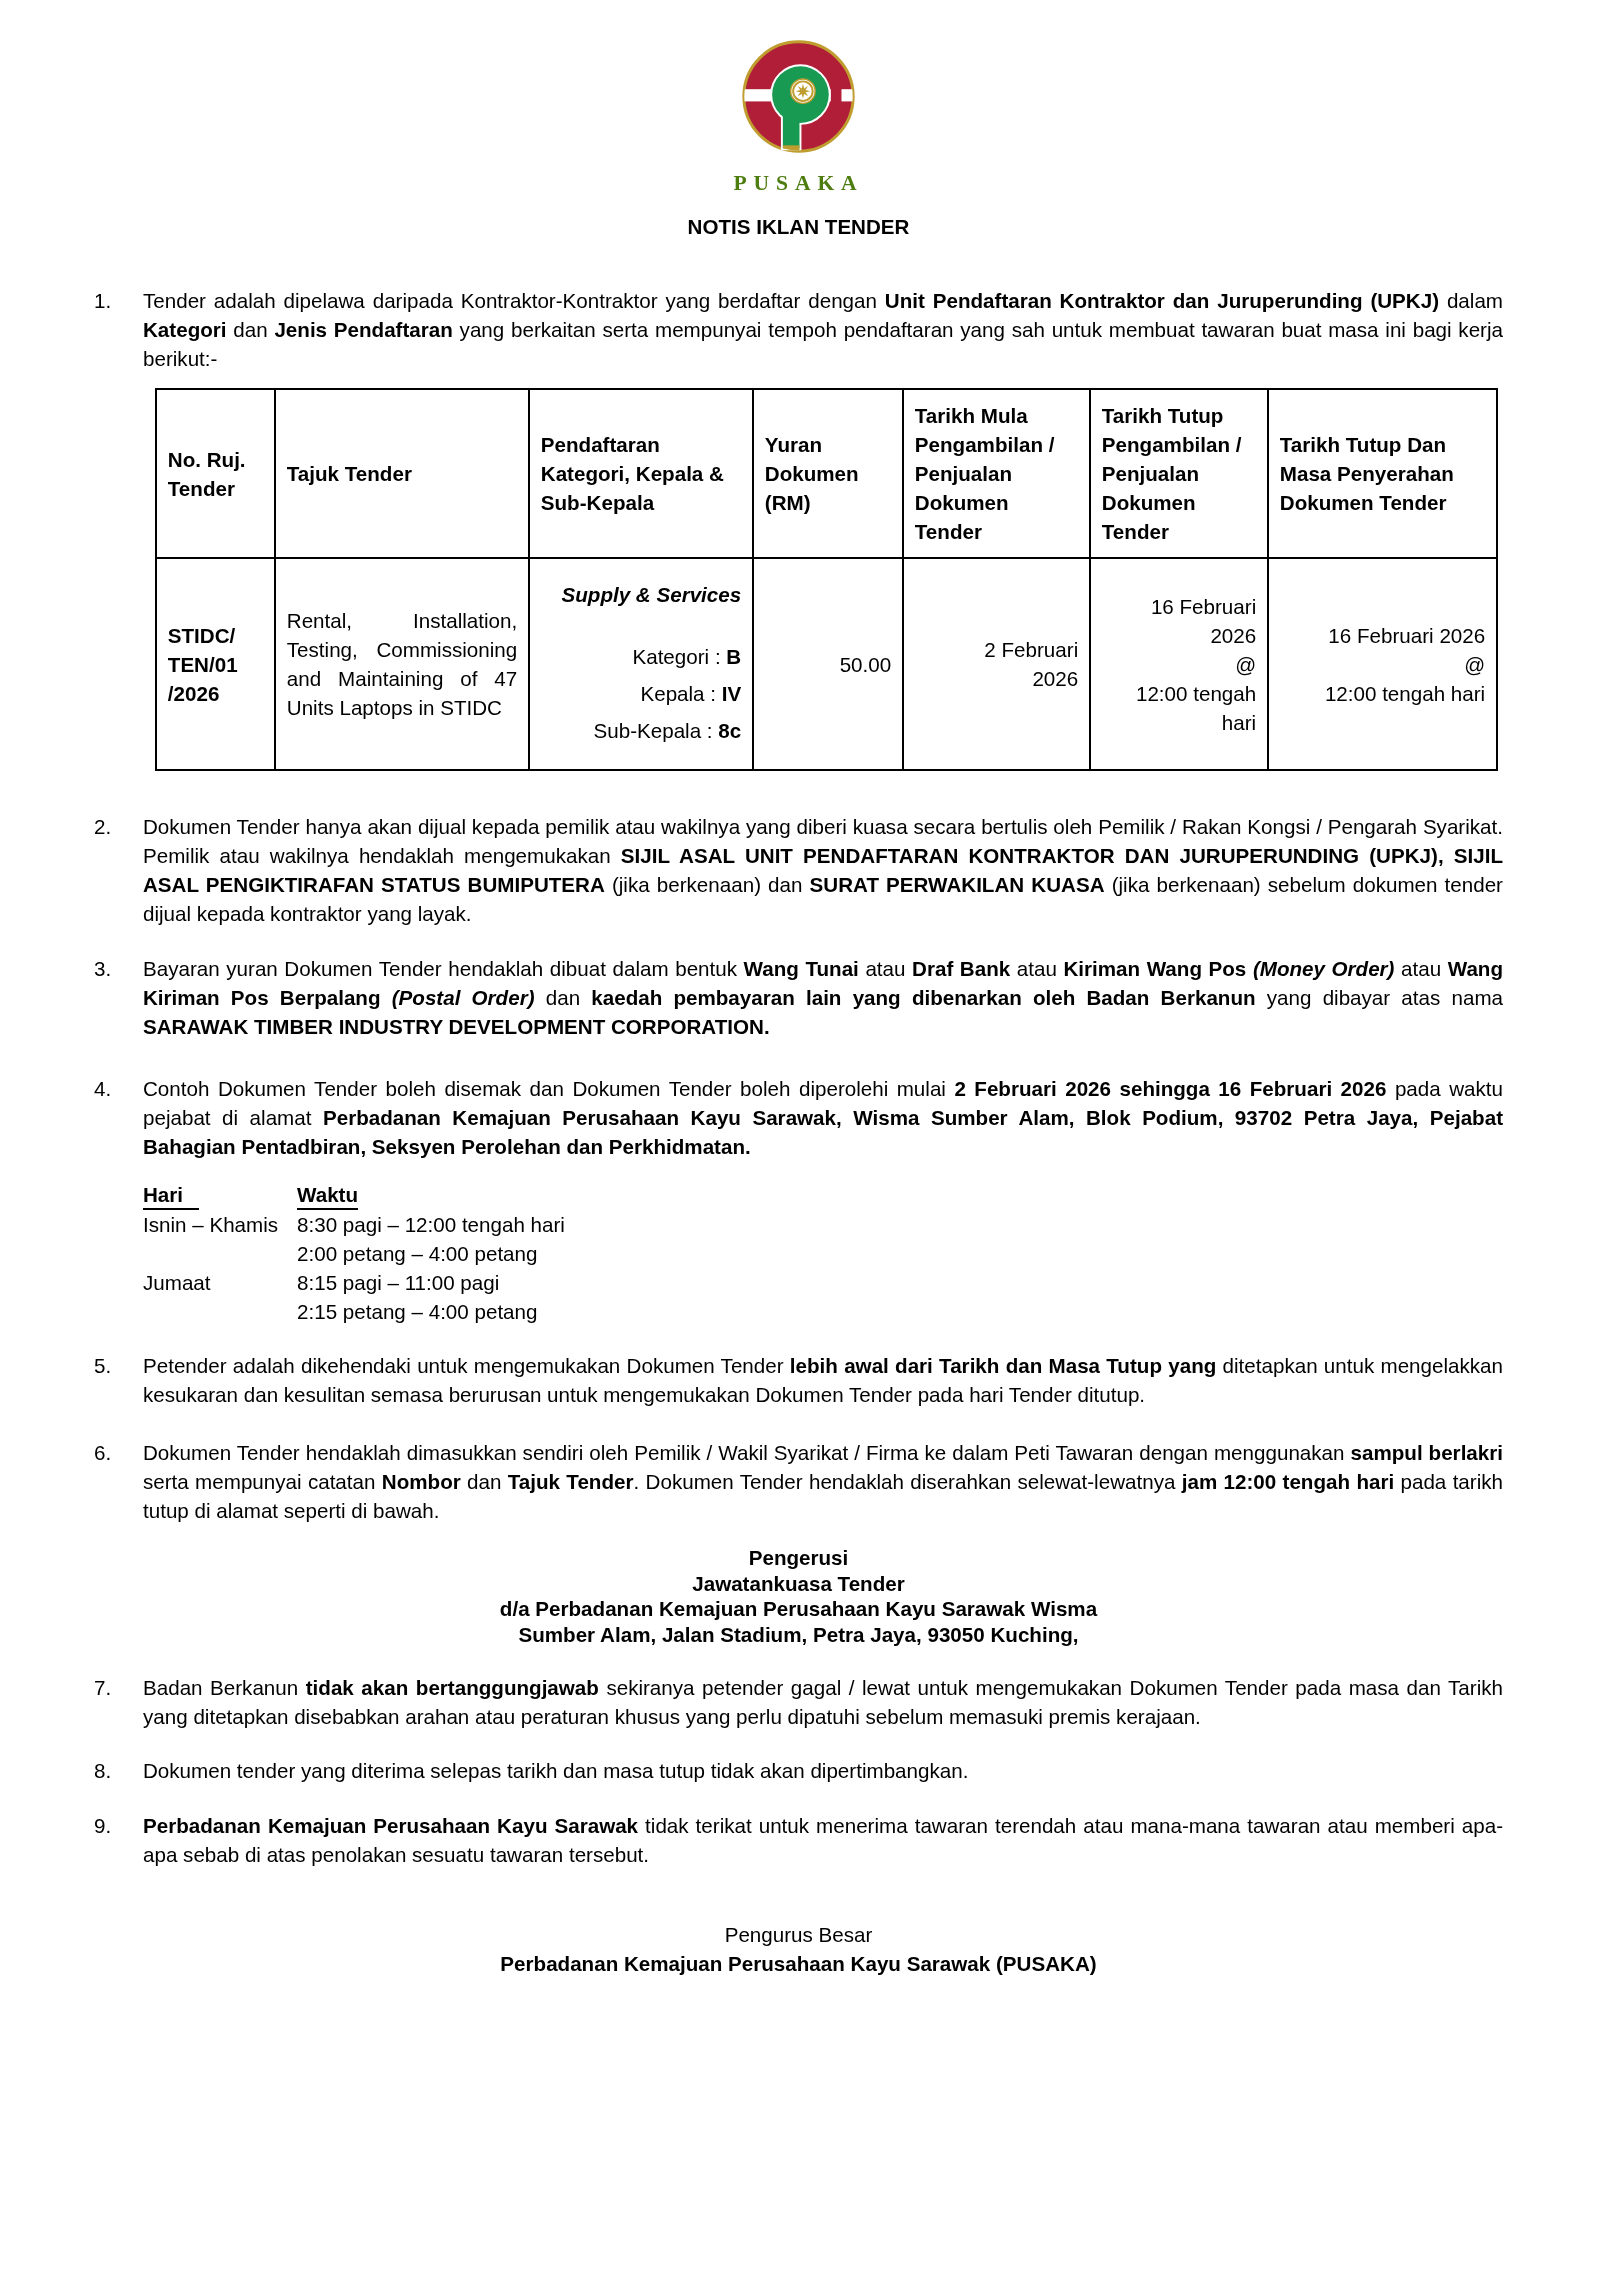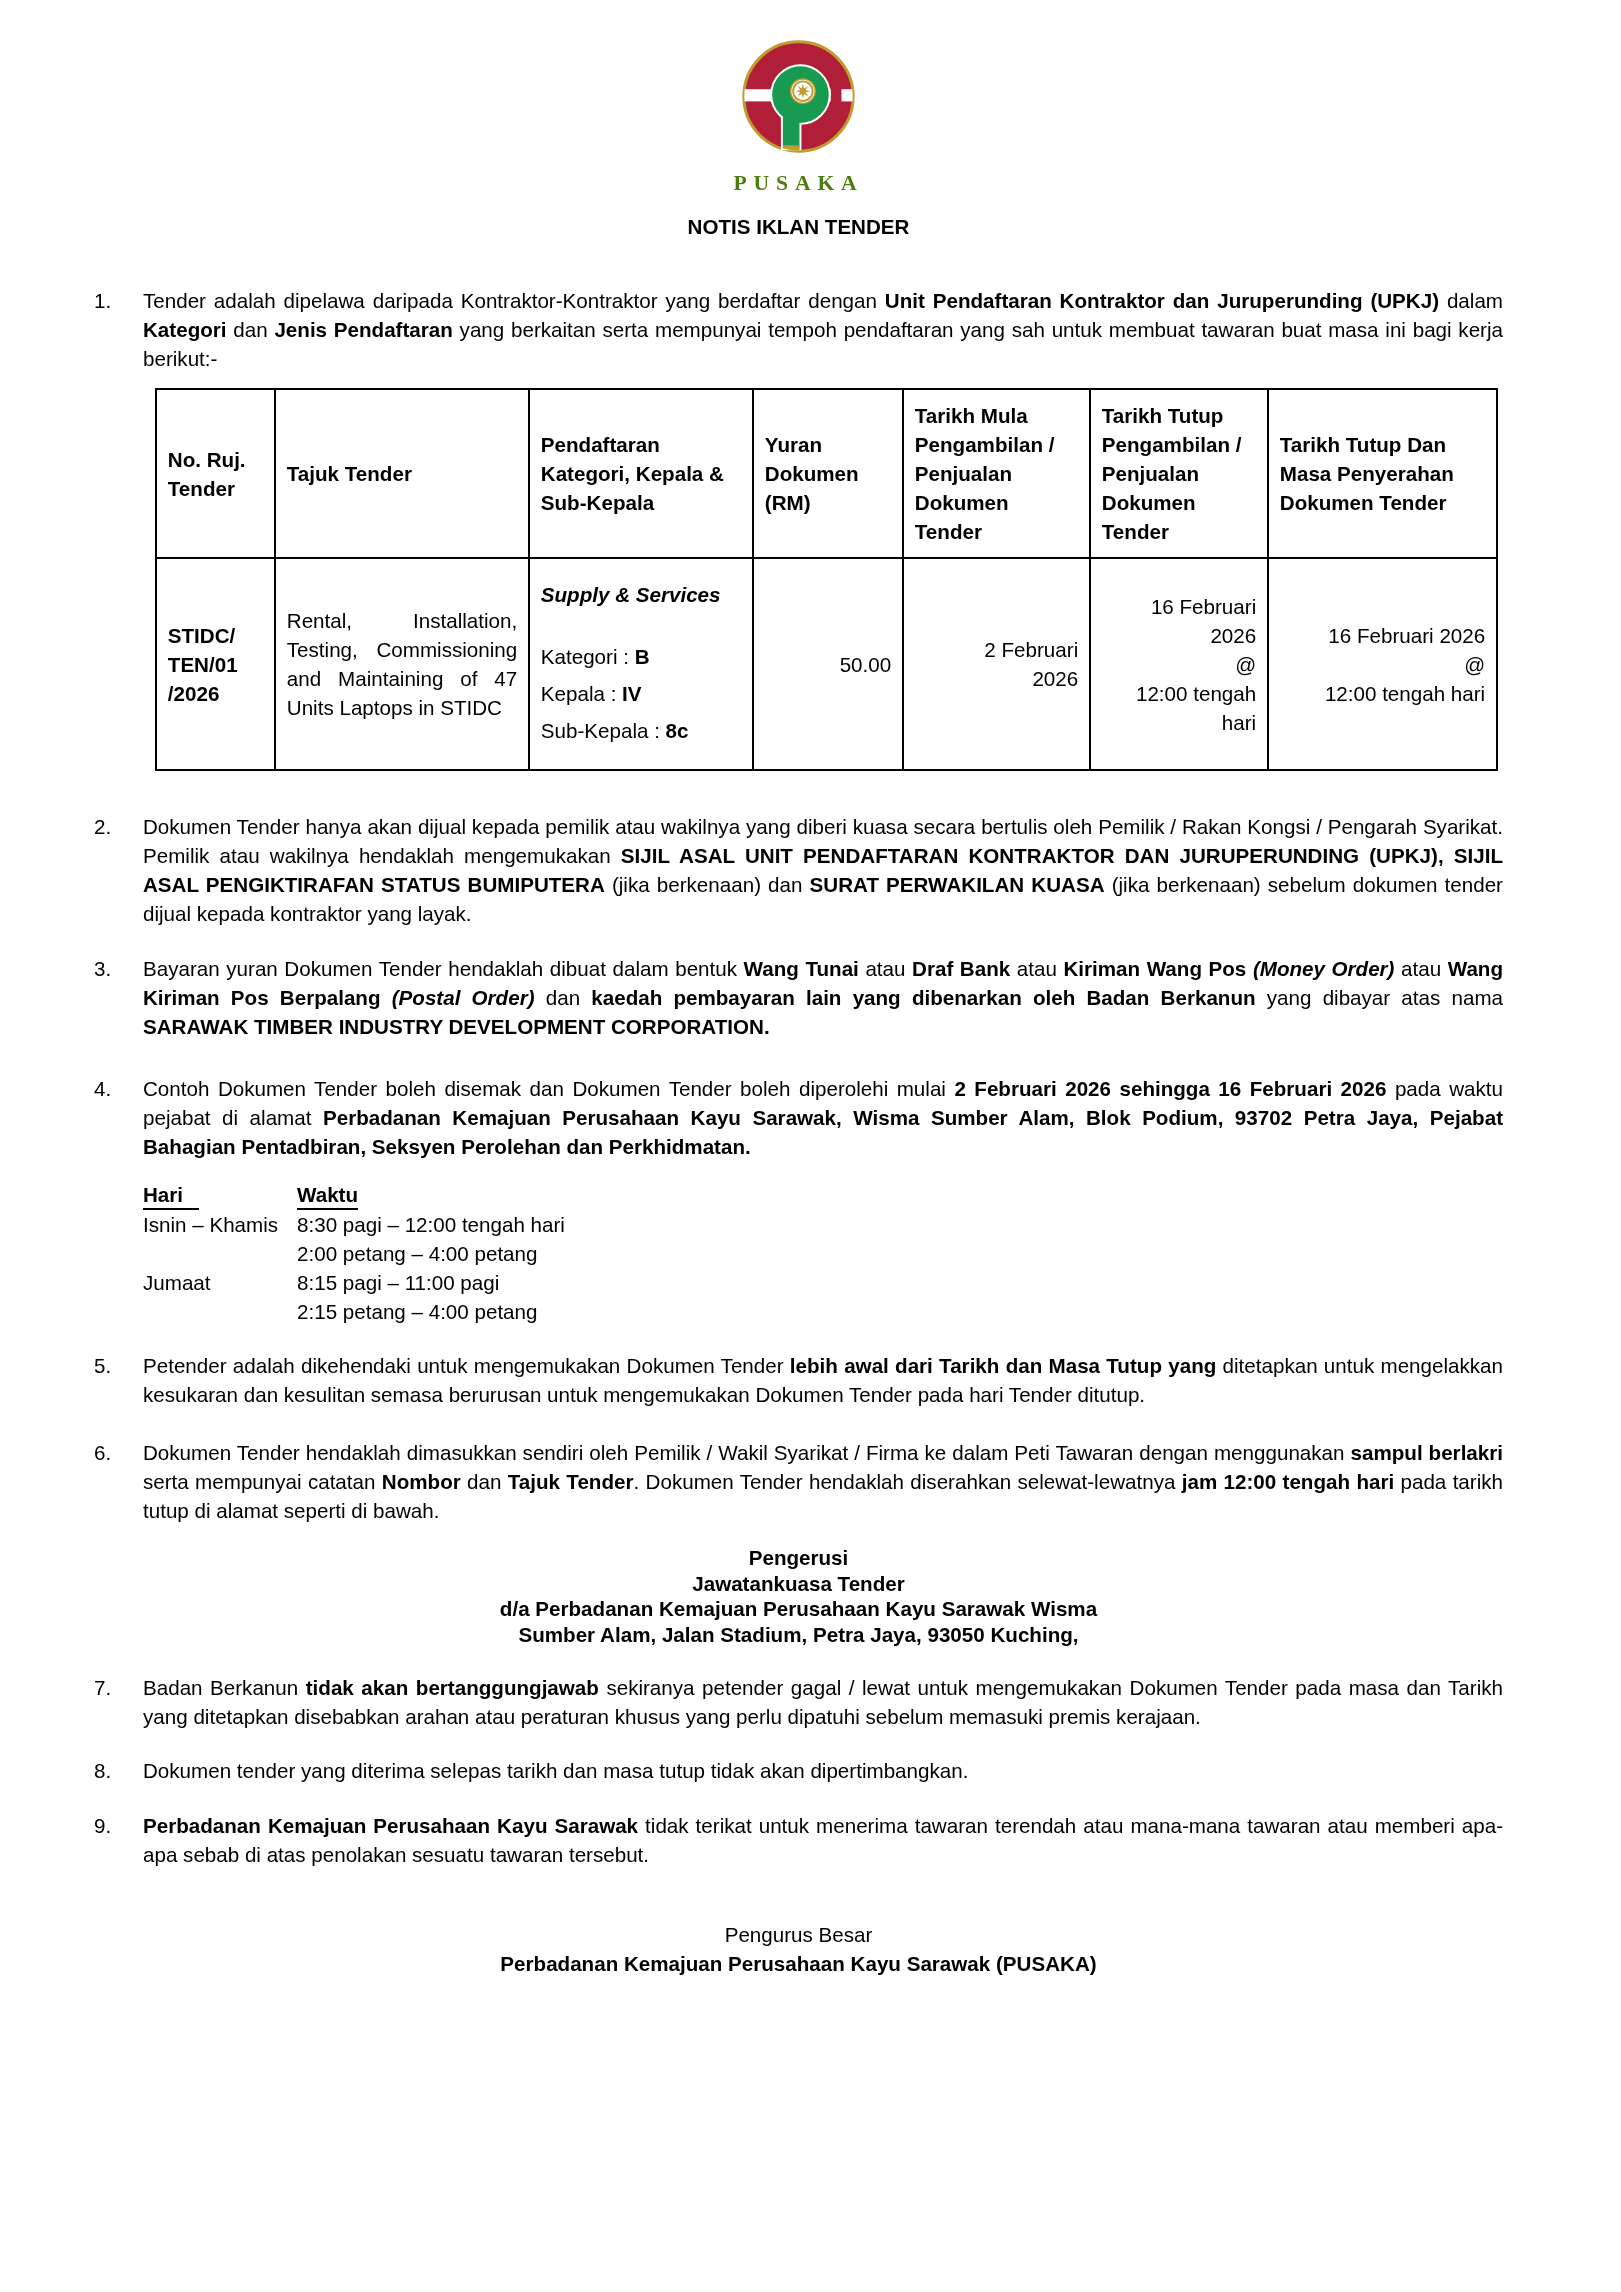--- a/index.html
+++ b/index.html
@@ -43,21 +43,21 @@
     margin:15.7px 0 0 61px; width:1342px;
   }
   table.tender th, table.tender td {
     border:2.9px solid #000; padding:7.8px 10.8px; vertical-align:middle;
   }
   table.tender th { font-weight:700; text-align:left; line-height:29px; }
   tr.head-row { height:169px; }
   tr.body-row { height:212px; }
   td.c-ref  { font-weight:700; vertical-align:top; white-space:pre-line; }
   td.c-title{ vertical-align:top; text-align:justify; }
-  td.c-cat  { text-align:left; }
+  td.c-cat  { text-align:right; }
   .cat-title { font-weight:700; font-style:italic; margin-bottom:29px; }
   .cat-line { line-height:37px; }
   td.c-mid  { font-weight:400; text-align:right; white-space:pre-line;margin-left:24px; }
 
   
   .schedule { margin:19.6px 0 0 49px; }
   .sched-row { display:flex; }
   .sched-day { width:154px; flex:none; }
   .sched-head span { font-weight:700; border-bottom:2.5px solid #000; display:inline-block; line-height:25.5px; }
   .sched-head .pad { padding-right:15.7px; }

